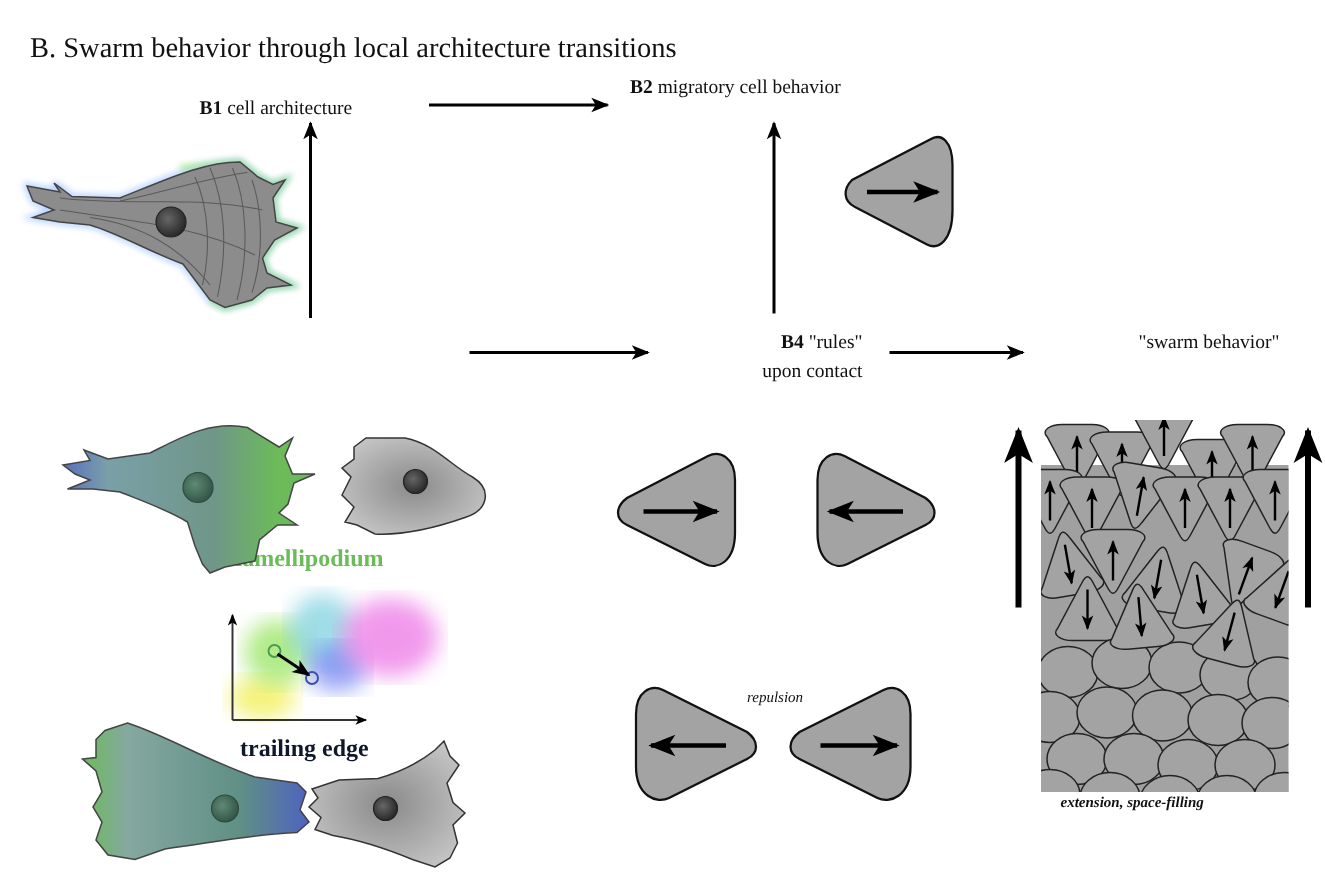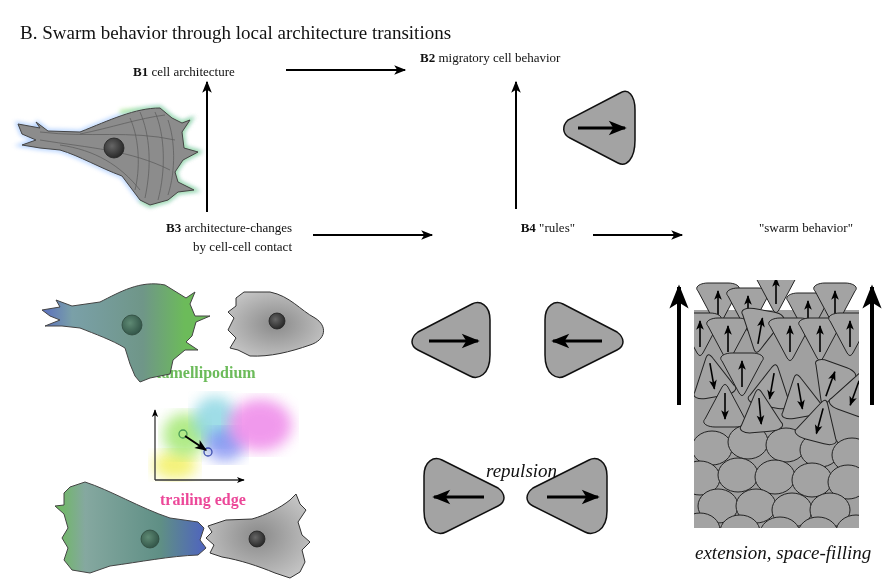--- a/index.html
+++ b/index.html
@@ -2,53 +2,52 @@
 <html><head>
 <meta charset="utf-8">
 <style>
   html, body { margin: 0; padding: 0; background: #ffffff; }
   body { width: 883px; height: 583px; position: relative; overflow: hidden;
          font-family: "Liberation Serif", "DejaVu Serif", serif; color: #111; }
   .abs { position: absolute; }
   .title { left: 20px; top: 22px; font-size: 19px; font-weight: normal; white-space: nowrap; }
   .lbl { font-size: 13px; line-height: 19px; text-align: right; white-space: nowrap; }
   .lbl b { font-weight: bold; }
-  .ital { font-style: italic; font-size: 19px; white-space: nowrap; }
+  .ital { font-style: italic; font-size: 10px; white-space: nowrap; margin-left: 12px; }
   .annot-green { color: #6cbb5a; font-weight: bold; font-size: 16px; white-space: nowrap; }
-  .annot-blue { color: #ec4899; font-weight: bold; font-size: 16px; white-space: nowrap; }
+  .annot-blue { color: #0f172a; font-weight: bold; font-size: 16px; white-space: nowrap; }
   svg { position: absolute; left: 0; top: 0; }
 </style>
 </head>
 <body>
 
 <div class="abs title">B. Swarm behavior through local architecture transitions</div>
 
 <div class="abs lbl" style="left:133px; top:62px;">
   <b>B1</b>
   <span>cell architecture</span>
 </div>
 <div class="abs lbl" style="left:420px; top:48px;">
   <b>B2</b>
   <span>migratory cell behavior</span>
 </div>
 <div class="abs lbl" style="left:114px; top:218px; width:178px;">
-  <div><b>B3</b> <span>architecture-changes</span></div>
-  <div>by cell-cell contact</div>
 </div>
 <div class="abs lbl" style="left:460px; top:218px; width:115px;">
   <div><b>B4</b> <span>"rules"</span></div>
+  <div>upon contact</div>
 </div>
 <div class="abs lbl" style="left:693px; top:218px; width:160px;">
   <div>"swarm behavior"</div>
 </div>
 
 <div class="abs annot-green" style="left:157px; top:364px;">lamellipodium</div>
 <div class="abs annot-blue" style="left:160px; top:491px;">trailing edge</div>
 <div class="abs ital" style="left:486px; top:460px;">repulsion</div>
-<div class="abs ital" style="left:695px; top:542px;">extension, space-filling</div>
+<div class="abs ital" style="left:695px; top:530px;font-weight:bold;">extension, space-filling</div>
 
 <svg width="883" height="583" viewBox="0 0 883 583">
   <defs>
     <marker id="ah" viewBox="0 0 10 10" refX="9" refY="5" markerWidth="7" markerHeight="6" orient="auto">
       <path d="M0,1 L10,5 L0,9 L2.5,5 Z" fill="#000"></path>
     </marker>
     <radialGradient id="grayCell" cx="50%" cy="50%" r="60%">
       <stop offset="0%" stop-color="#8a8a8a"></stop>
       <stop offset="100%" stop-color="#c6c6c6"></stop>
     </radialGradient>

